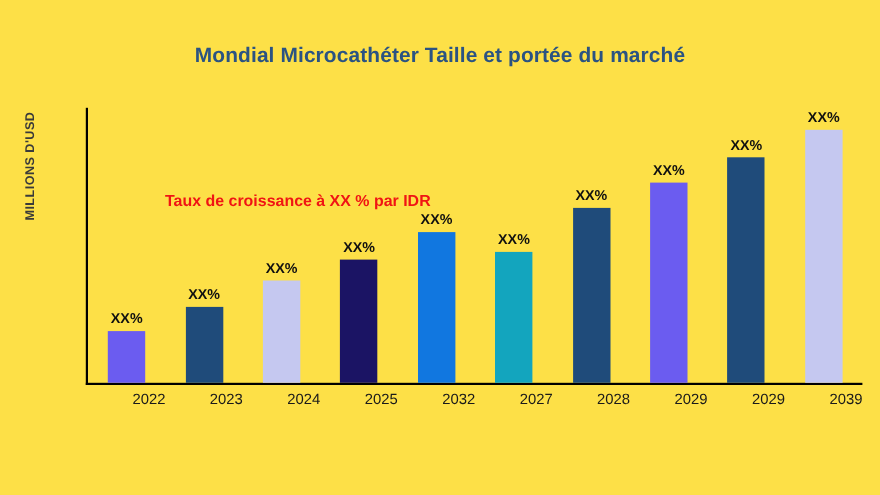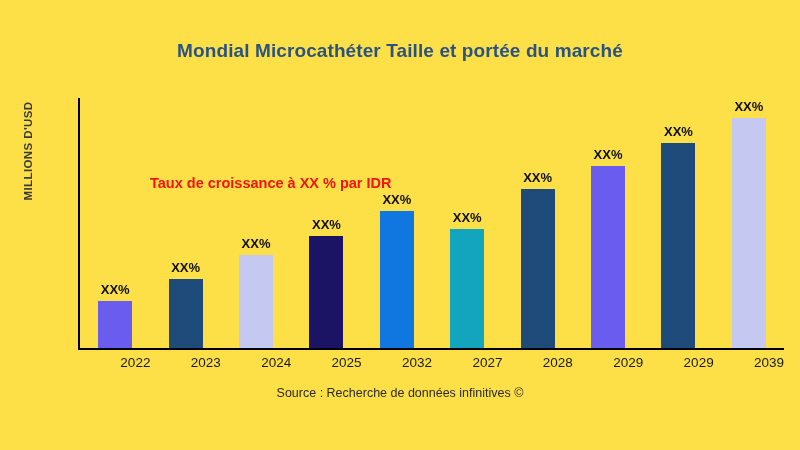--- a/index.html
+++ b/index.html
@@ -213,15 +213,14 @@
       <div class="xtick">2024</div>
       <div class="xtick">2025</div>
       <div class="xtick">2032</div>
       <div class="xtick">2027</div>
       <div class="xtick">2028</div>
       <div class="xtick">2029</div>
       <div class="xtick">2029</div>
       <div class="xtick">2039</div>
     </div>
 
-  <div id="source-note">Source : Recherche de données infinitives ©</div>
 
 </div>
 
 </body></html>

